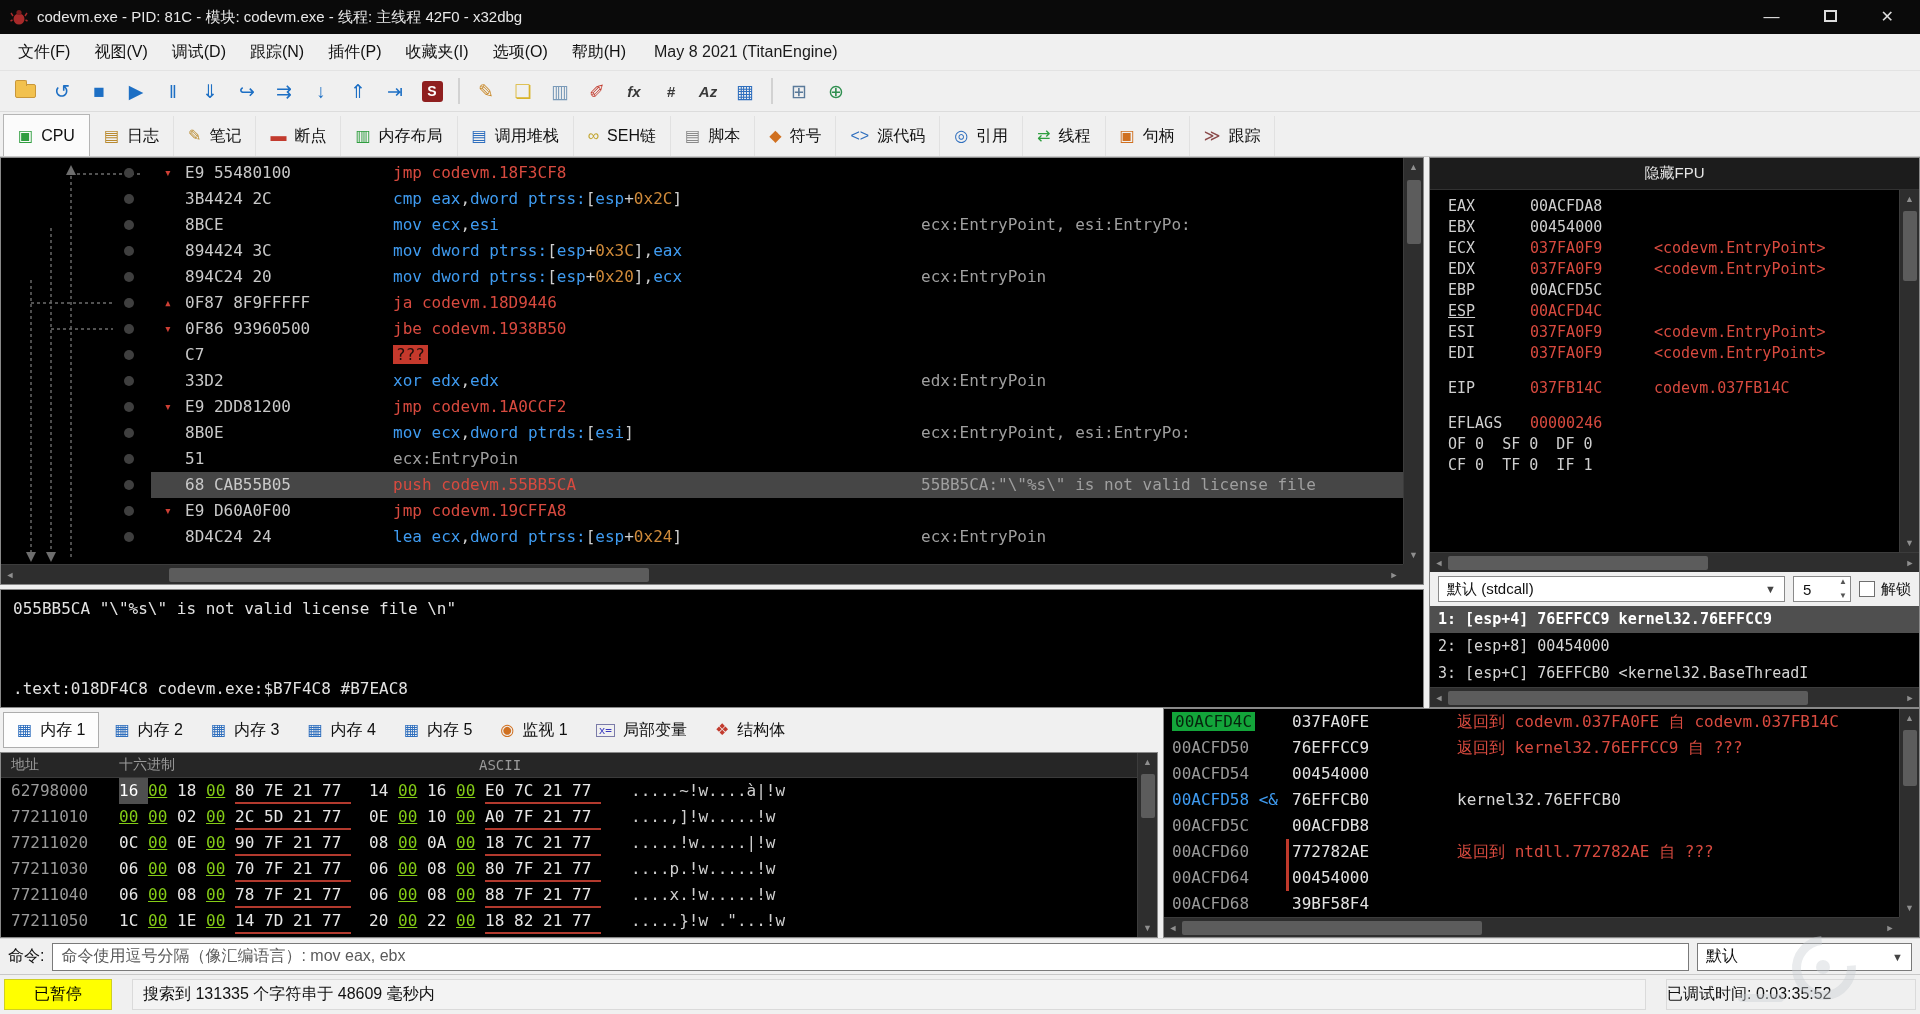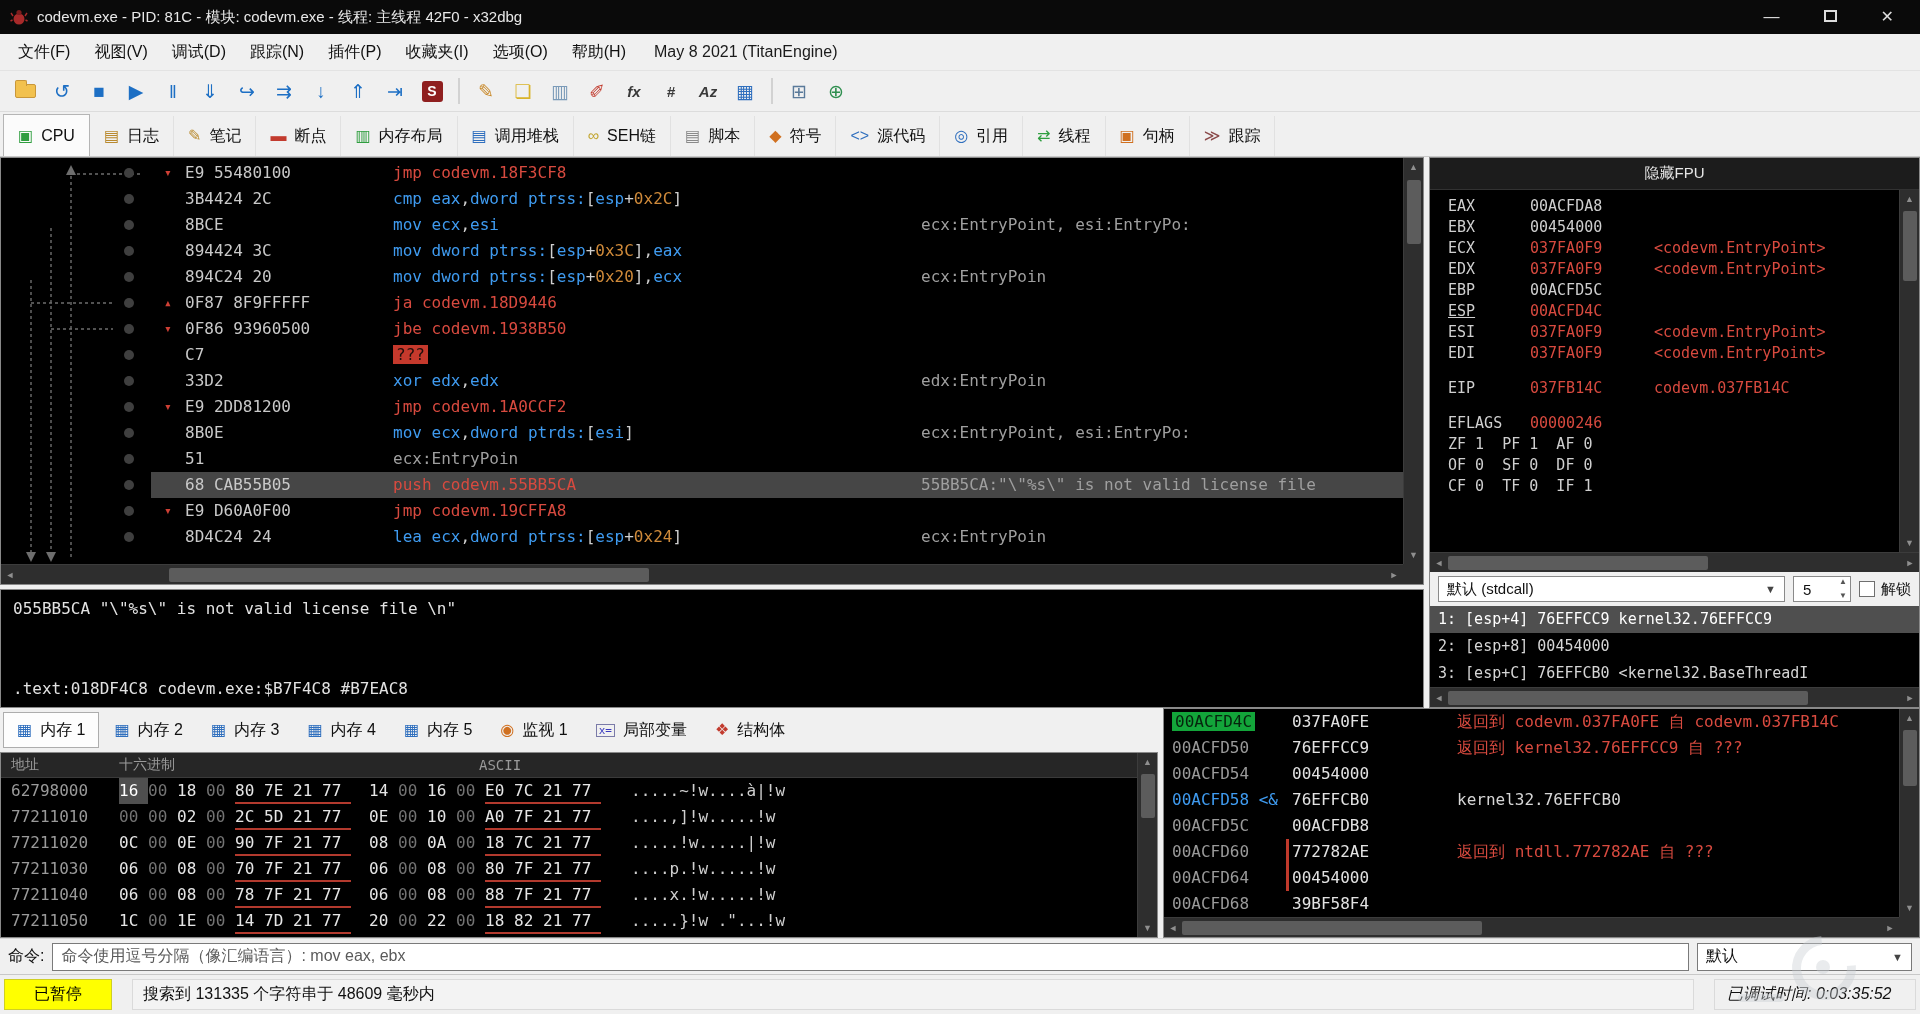--- a/index.html
+++ b/index.html
@@ -90,40 +90,40 @@
 .regvs{width:20px;background:#2e2e2e;border-left:1px solid #3c3c3c;display:flex;flex-direction:column;align-items:center;flex:none;}
 .convrow{height:34px;background:#f0f0f0;display:flex;align-items:center;padding:0 8px;gap:8px;flex:none;}
 .convsel{flex:1;height:26px;background:#fff;border:1px solid #8a8a8a;display:flex;align-items:center;justify-content:space-between;padding:0 8px;font-size:15px;color:#111;}
 .caret{font-size:11px;color:#444;}
 .spin{width:58px;height:26px;background:#fff;border:1px solid #8a8a8a;display:flex;align-items:center;padding-left:9px;font-size:15px;color:#111;position:relative;flex:none;}
 .spin .arrows{position:absolute;right:3px;top:1px;bottom:1px;display:flex;flex-direction:column;justify-content:space-between;font-size:8px;color:#555;line-height:1;}
 .chk{display:flex;align-items:center;gap:6px;font-size:15px;color:#111;flex:none;}
 .chkbox{width:16px;height:16px;background:#fff;border:1px solid #6f6f6f;display:inline-block;}
 .args{height:81px;background:#000;position:relative;font-size:15px;color:#d6d6d6;overflow:hidden;flex:none;font-family:"DejaVu Sans Mono",monospace;}
 .arow{height:27px;line-height:27px;padding-left:8px;white-space:pre;overflow:hidden;}
-.arow.sel{background:#4f4f4f;color:#fff;}
+.arow.sel{background:#4f4f4f;color:#fff;font-weight:bold;}
 
 
 .bottom{height:230px;display:flex;flex:none;background:#f0f0f0;}
 .bleft{width:1158px;display:flex;flex-direction:column;flex:none;}
 .btabs{height:44px;display:flex;align-items:center;background:#f0f0f0;padding-left:3px;gap:2px;flex:none;}
 .btab{display:flex;align-items:center;gap:8px;padding:0 13px;height:36px;font-size:16px;color:#101010;white-space:nowrap;}
 .btab.active{background:#fdfdfd;border:1px solid #adadad;}
 .btab-ico{font-size:16px;line-height:1;}
 .btab-ico.boxed{font-size:11px;border:1px solid #7a7aa8;color:#3a3ac0;padding:0 2px;font-family:"DejaVu Sans Mono",monospace;}
 .mempanel{flex:1;background:#000;border:1px solid #898989;position:relative;overflow:hidden;}
 .memheader{height:25px;background:#262626;color:#9a9a9a;display:flex;align-items:center;font-size:14px;border-bottom:1px solid #3a3a3a;font-family:"DejaVu Sans Mono",monospace;}
 .mh-addr{width:118px;padding-left:10px;flex:none;}
 .mh-hex{width:360px;flex:none;}
 .mh-ascii{flex:1;}
 .mrow{display:flex;height:26px;line-height:26px;font-size:16px;font-family:"DejaVu Sans Mono",monospace;}
 .maddr{width:118px;color:#9a9a9a;padding-left:10px;flex:none;}
 .mgroup{width:250px;display:flex;flex:none;}
 .mbyte{width:29px;color:#e6e6e6;flex:none;}
-.mbyte.bz{color:#737373;}
+.mbyte.bz{color:#84cc16;text-decoration:underline;}
 .mbyte.bptr{box-shadow:inset 0 -2px 0 #b33a2e;}
 .mbyte.bsel{background:#4f4f4f;color:#fff;}
 .mascii{margin-left:12px;color:#cfcfcf;white-space:pre;overflow:hidden;}
 
 
 .bright{flex:1;background:#000;border:1px solid #898989;position:relative;overflow:hidden;}
 .stack-rows{position:absolute;left:0;top:0;right:20px;bottom:20px;overflow:hidden;}
 .srow{display:flex;height:26px;line-height:26px;font-size:16px;font-family:"DejaVu Sans Mono",monospace;white-space:pre;}
 .saddr{width:122px;padding-left:8px;color:#9a9a9a;flex:none;}
 .saddr.active .atext{background:#13a53a;color:#06230d;padding:0 3px;}
@@ -138,21 +138,21 @@
 
 .cmdbar{height:36px;background:#f0f0f0;display:flex;align-items:center;padding:0 8px;gap:8px;border-top:1px solid #d8d8d8;flex:none;}
 .cmd-label{font-size:16px;color:#101010;flex:none;}
 .cmd-input{flex:1;height:28px;border:1px solid #7a7a7a;background:#fff;font-size:16px;color:#5a5a5a;padding:0 8px;font-family:"Liberation Sans","DejaVu Sans",sans-serif;}
 .cmd-profile{width:215px;height:28px;background:#fff;border:1px solid #7a7a7a;display:flex;align-items:center;justify-content:space-between;padding:0 8px;font-size:16px;color:#111;flex:none;}
 
 
 .statusbar{height:40px;background:#f0f0f0;display:flex;align-items:stretch;gap:20px;padding:4px;border-top:1px solid #c8c8c8;flex:none;}
 .stat-state{width:108px;background:#ffff00;color:#000;display:flex;align-items:center;justify-content:center;font-size:16px;border:1px solid #cfcf24;flex:none;}
 .stat-msg{flex:1;display:flex;align-items:center;padding:0 10px;font-size:16px;color:#101010;border:1px solid #dadada;background:#f3f3f3;}
-.stat-time{width:202px;display:flex;align-items:center;padding:0 12px;font-size:16px;color:#101010;border:1px solid #dadada;flex:none;font-style:italic;}
+.stat-time{width:250px;display:flex;align-items:center;padding:0 0;font-size:16px;color:#101010;border:1px solid #dadada;flex:none;}
 
 
 .watermark{position:absolute;right:64px;bottom:4px;width:118px;height:74px;opacity:.4;pointer-events:none;}
 .wm-circle{position:absolute;right:0;top:0;width:64px;height:64px;border:9px solid #c9ced3;border-radius:50%;border-top-color:transparent;transform:rotate(40deg);}
 .wm-dot{position:absolute;right:26px;top:24px;width:14px;height:14px;background:#c9ced3;border-radius:50%;}
 .wm-bar{position:absolute;left:0;bottom:8px;width:46px;height:8px;background:#c9ced3;border-radius:4px;}
 </style>
 </head>
 <body>
 
@@ -408,21 +408,20 @@
             <div class="reg-row"><span class="reg-name">ECX</span><span class="reg-val chg">037FA0F9</span><span class="reg-extra">&lt;codevm.EntryPoint&gt;</span></div>
             <div class="reg-row"><span class="reg-name">EDX</span><span class="reg-val chg">037FA0F9</span><span class="reg-extra">&lt;codevm.EntryPoint&gt;</span></div>
             <div class="reg-row"><span class="reg-name">EBP</span><span class="reg-val">00ACFD5C</span></div>
             <div class="reg-row"><span class="reg-name und">ESP</span><span class="reg-val chg">00ACFD4C</span></div>
             <div class="reg-row"><span class="reg-name">ESI</span><span class="reg-val chg">037FA0F9</span><span class="reg-extra">&lt;codevm.EntryPoint&gt;</span></div>
             <div class="reg-row"><span class="reg-name">EDI</span><span class="reg-val chg">037FA0F9</span><span class="reg-extra">&lt;codevm.EntryPoint&gt;</span></div>
             <div class="reg-gap"></div>
             <div class="reg-row"><span class="reg-name">EIP</span><span class="reg-val chg">037FB14C</span><span class="reg-extra">codevm.037FB14C</span></div>
             <div class="reg-gap"></div>
             <div class="reg-row"><span class="reg-name">EFLAGS</span><span class="reg-val chg">00000246</span></div>
-            <div class="reg-row"><span class="reg-flags">ZF 1  PF 1  AF 0</span></div>
             <div class="reg-row"><span class="reg-flags">OF 0  SF 0  DF 0</span></div>
             <div class="reg-row"><span class="reg-flags">CF 0  TF 0  IF 1</span></div>
           </div>
         <div class="regvs">
           <div class="sbtn">▲</div>
           <div class="vtrack">
               <div class="vthumb" style="height:70px;margin-top:3px;"></div>
             </div>
           <div class="sbtn">▼</div>
         </div>

